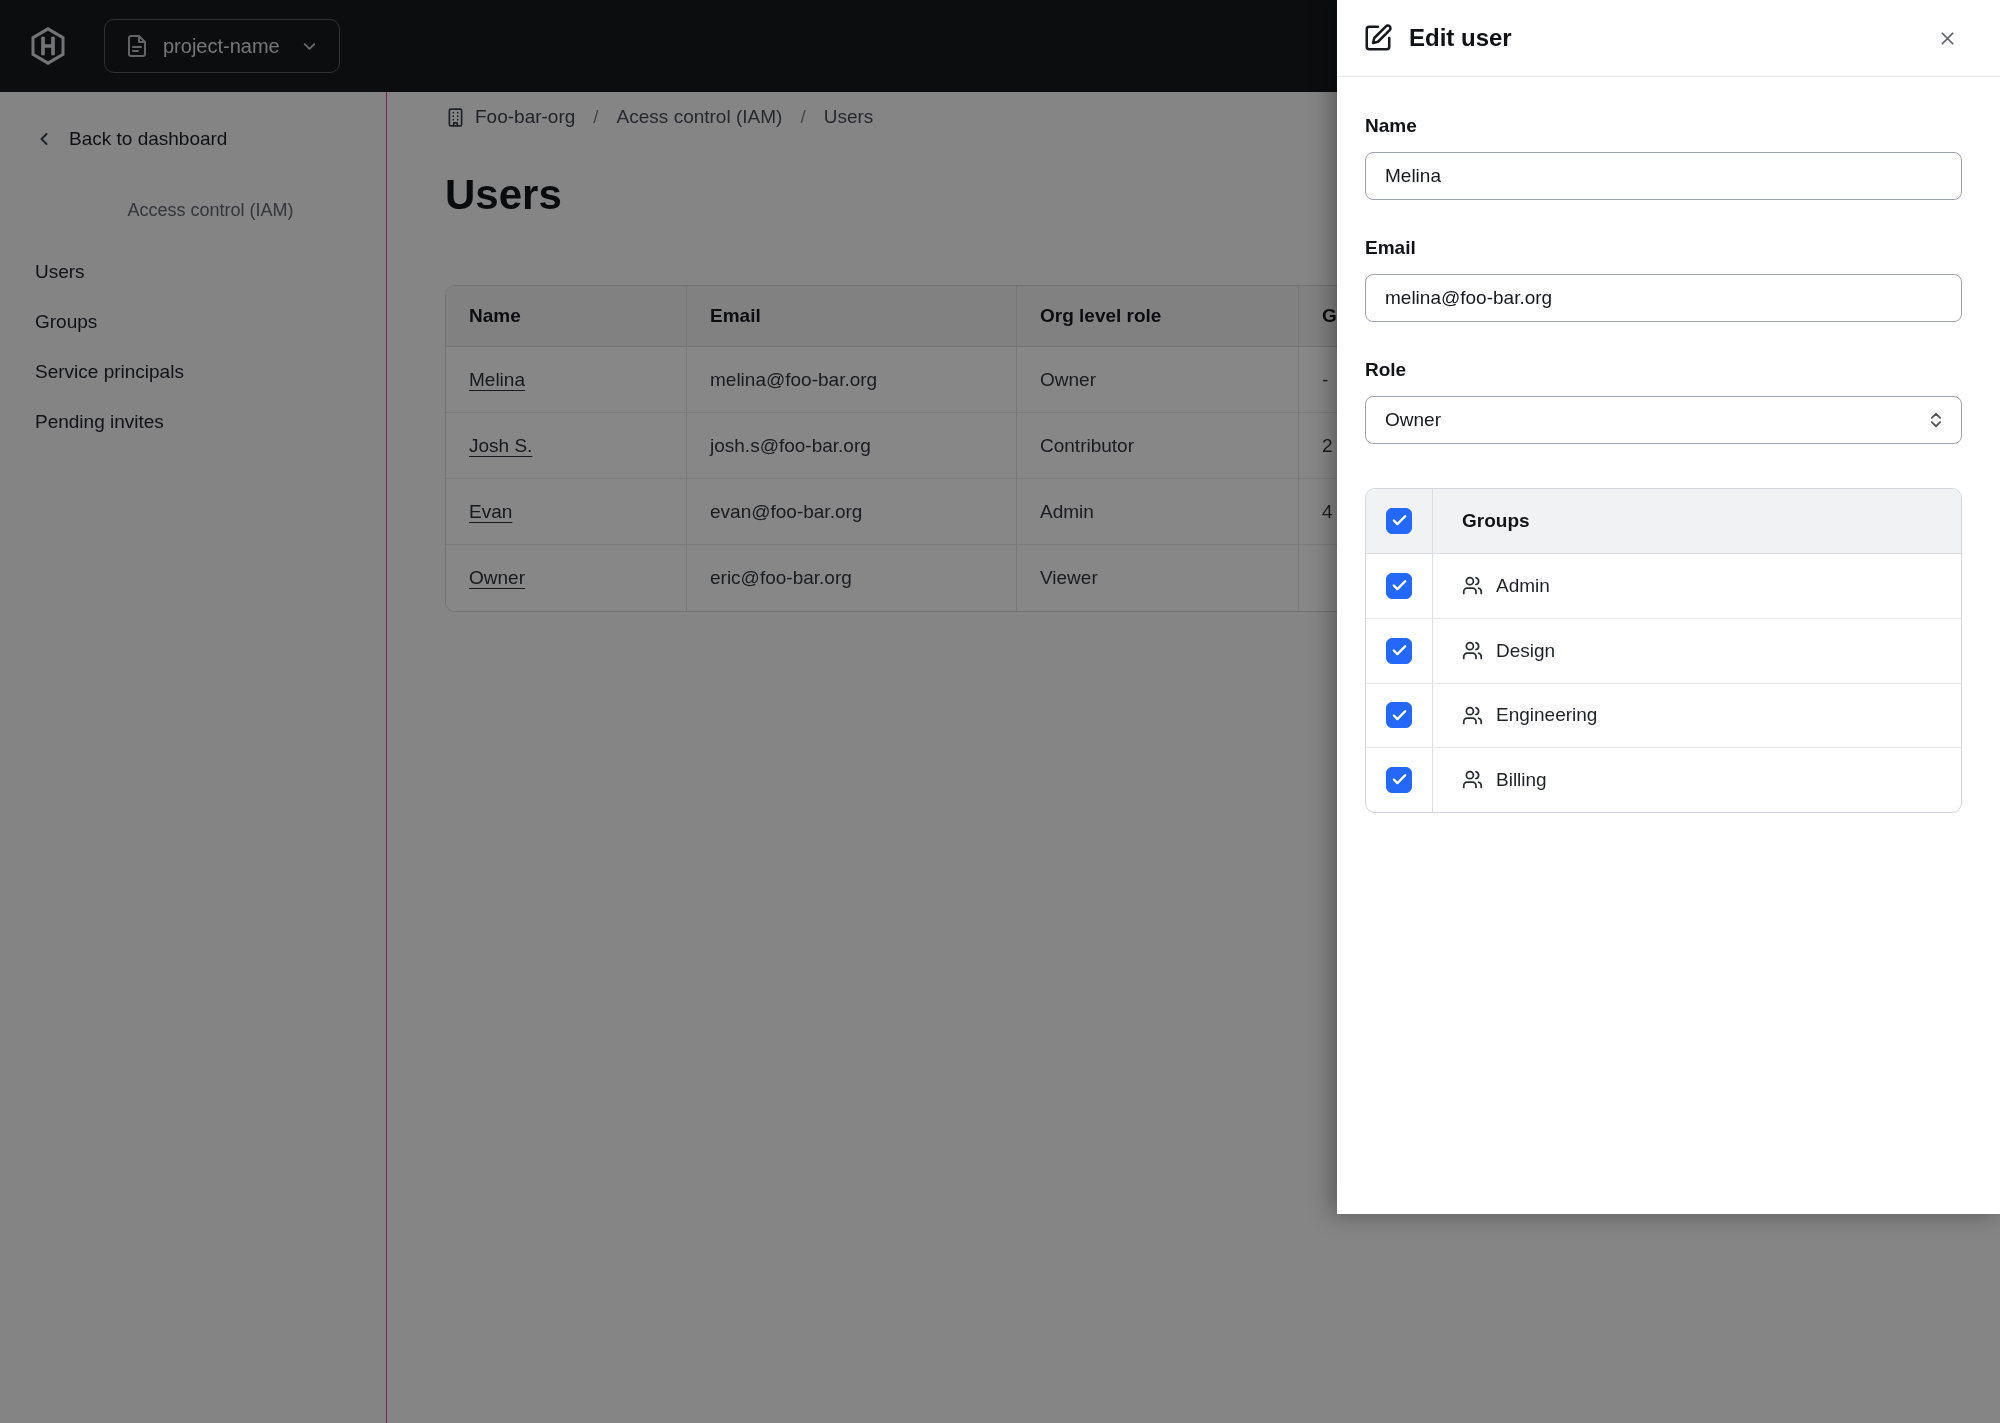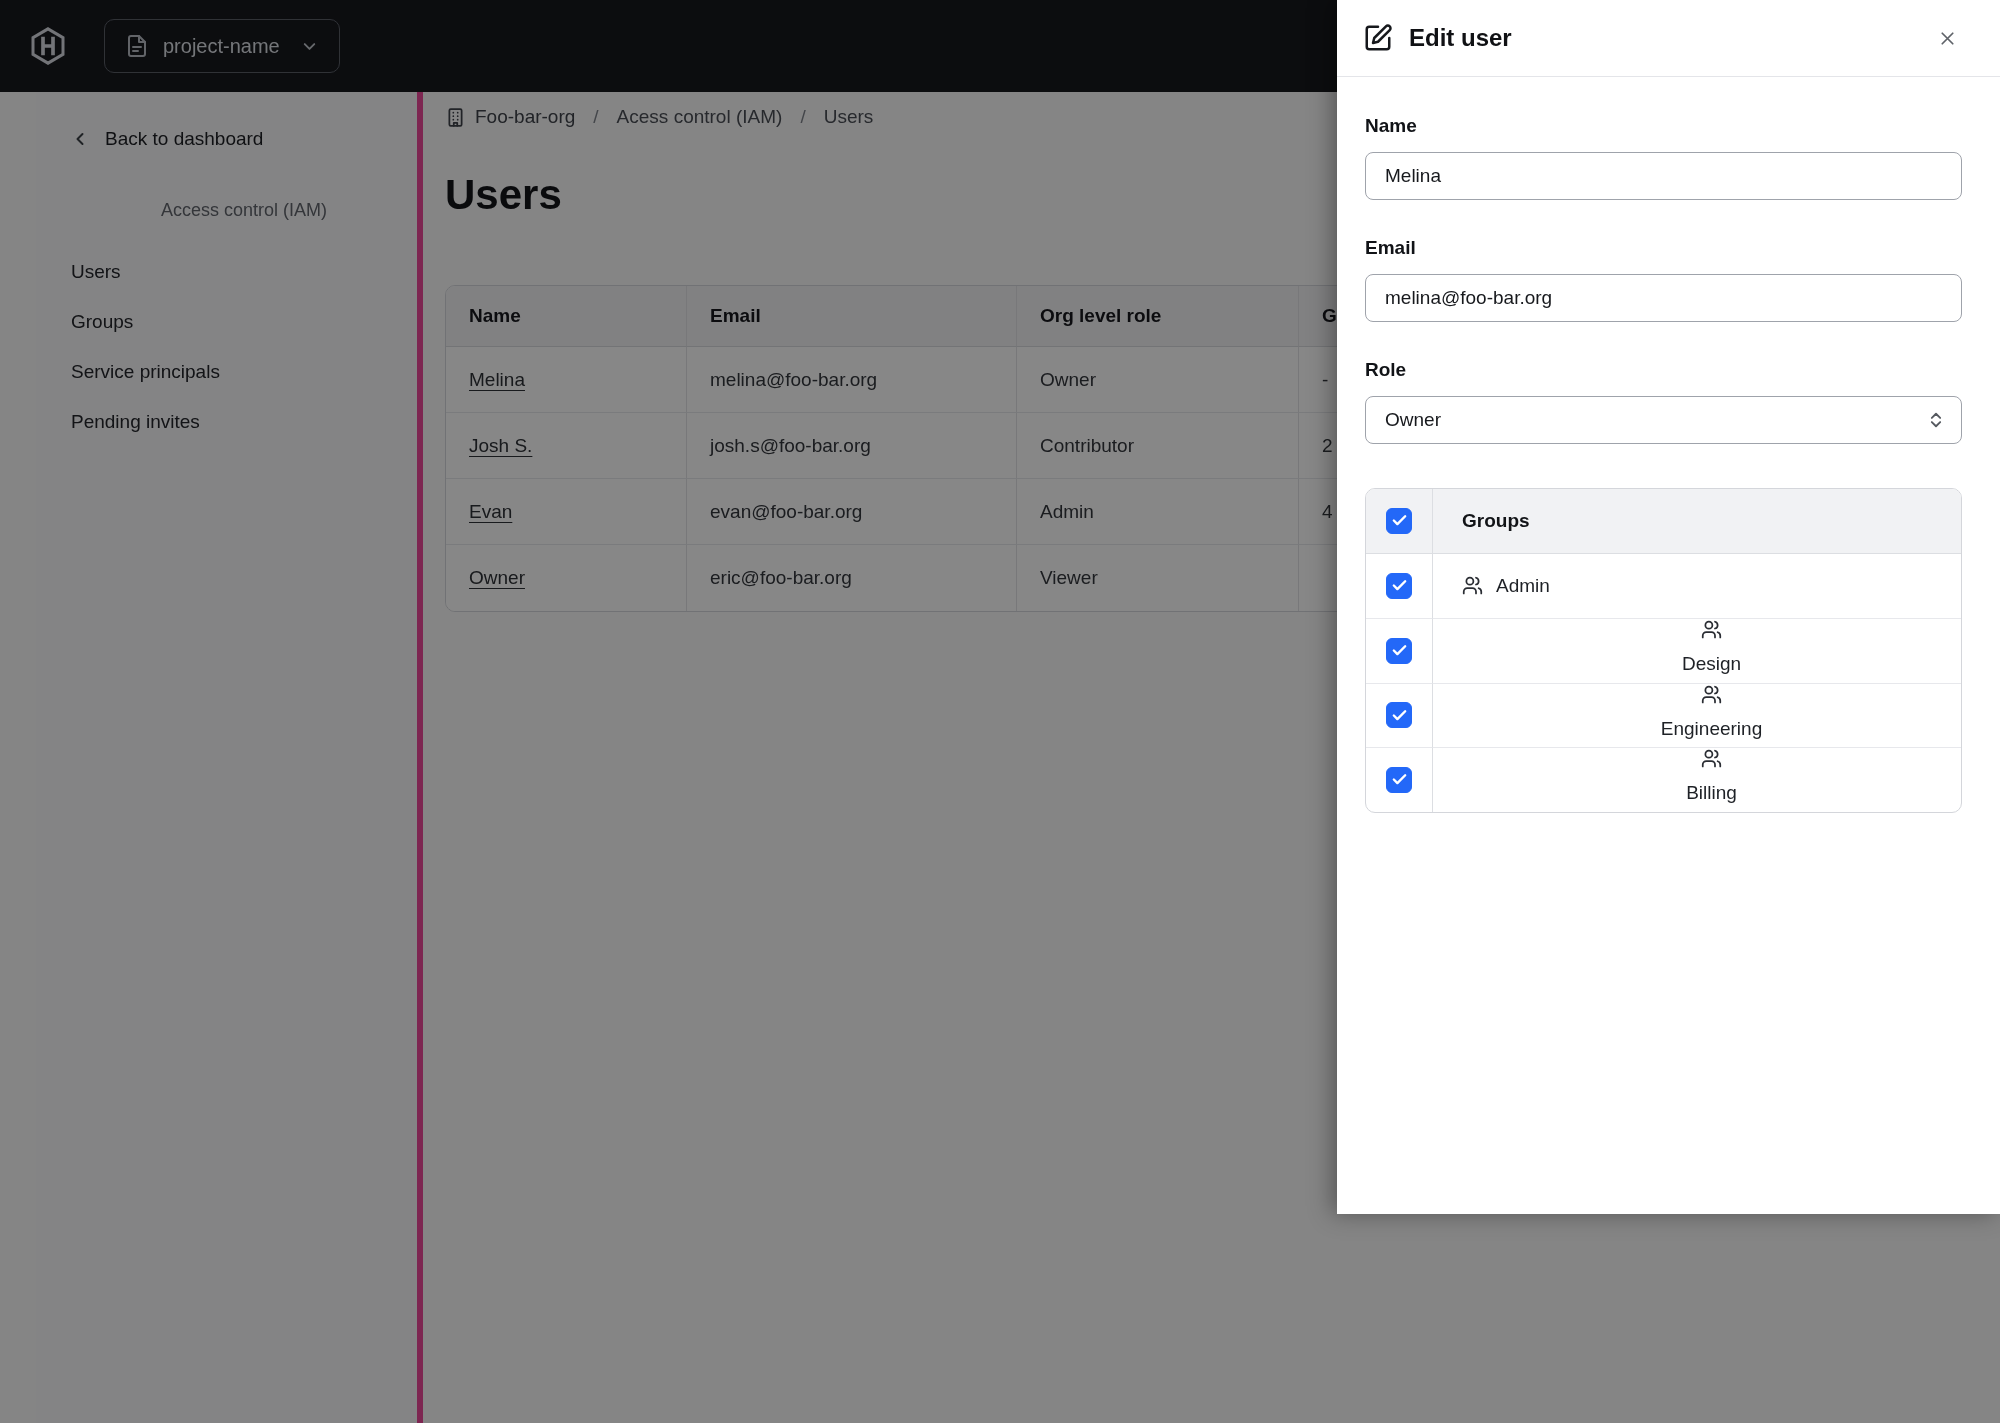--- a/index.html
+++ b/index.html
@@ -22,21 +22,21 @@
     margin-left:36px; height:54px; display:flex; align-items:center; gap:14px;
     border:1.5px solid #5b5f67; border-radius:10px; padding:0 20px;
     color:#dcdfe5; font-size:20px; font-weight:500; background:transparent; cursor:pointer;
   }
   .project-btn .doc-ic { color:#b9bdc5; }
   .project-btn .chev { color:#c3c7cd; margin-left:6px; }
 
   
   .sidebar {
     position:absolute; top:92px; left:0; width:387px; bottom:0;
-    background:#fafafb; border-right:6px solid #ec4899; z-index:1;margin-left:36px;
+    background:#fafafb; border-right:1px solid #ec4899; z-index:1;
   }
   .back-link {
     margin:36px 0 0 34px; display:flex; align-items:center; gap:15px;
     font-size:19px; font-weight:500; color:#1d1f24; cursor:pointer;
   }
   .back-link .chev-l { color:#3c4046; }
   .side-section { margin:50px 0 0 35px; font-size:18px; color:#62666e;text-align:center; }
   .side-nav { margin-top:26px; }
   .side-item {
     padding:14px 0 14px 35px; font-size:19px; color:#24262c; cursor:pointer;
@@ -101,21 +101,21 @@
     width:100%; height:48px; border:1.5px solid #9fa3ab; border-radius:8px;
     display:flex; align-items:center; padding:0 15px 0 19px;
     font-size:19px; color:#17191d; cursor:pointer; background:#fff;
   }
   .select-box .stepper { margin-left:auto; color:#55595f; }
 
   .groups-card {
     margin-top:44px; border:1.5px solid #d4d6db; border-radius:10px; overflow:hidden;
   }
   .g-row { display:flex; align-items:stretch; }
-  .g-row + .g-row .g-label-cell, .g-row + .g-row .g-check-cell { border-top:1px solid #e7e8ec;flex-direction:column; }
+  .g-row + .g-row .g-label-cell, .g-row + .g-row .g-check-cell { border-top:1px solid #e7e8ec; }
   .g-head { background:#f1f2f4; }
   .g-head .g-label-cell, .g-head .g-check-cell { border-bottom:1px solid #dcdee2; }
   .g-check-cell {
     width:67px; min-height:64.5px; display:flex; align-items:center; justify-content:center;
     border-right:1px solid #dcdee2;
   }
   .g-label-cell {
     flex:1; display:flex; align-items:center; gap:13px; padding-left:29px; min-height:64.5px;
   }
   .g-head .g-label-cell { font-size:19px; font-weight:700; color:#121417; }

